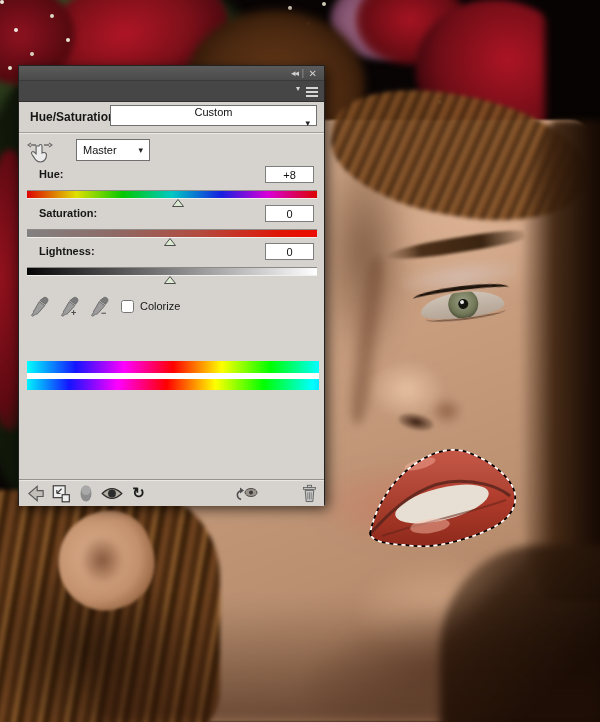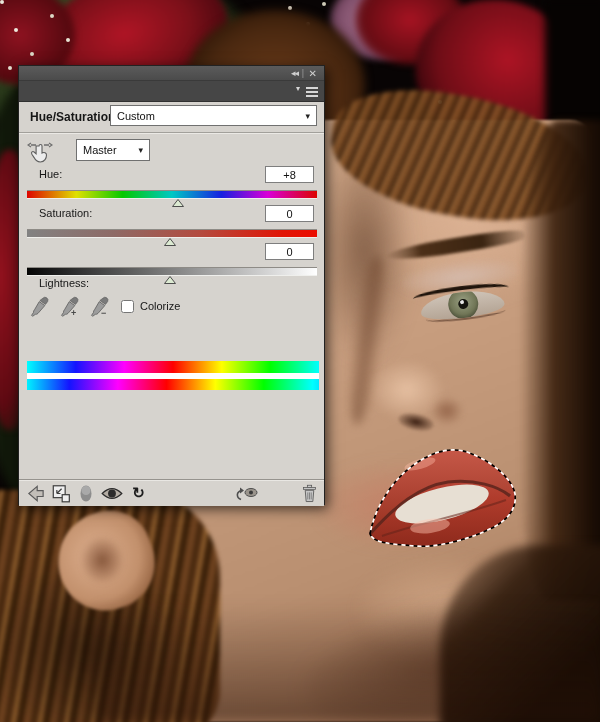--- a/index.html
+++ b/index.html
@@ -118,26 +118,26 @@
   .pm-caret{left:0;top:-2px;font-size:8px;color:#d6d6d6;position:absolute;}
   .pm-lines{left:10px;top:1px;width:12px;height:10px;position:absolute;}
   .pm-lines div{position:absolute;left:0;width:12px;height:2px;background:#d6d6d6;}
   .pm-lines div:nth-child(2){top:4px;}.pm-lines div:nth-child(3){top:8px;}
   .pbody{left:0;top:36px;width:100%;height:404px;background:#d6d3ce;}
 
   .adj-title{left:11px;top:8px;font-size:12px;font-weight:bold;color:#161616;}
   .sel{display:flex;align-items:center;background:#fff;border:1px solid #707070;
     font-size:11px;color:#111;padding:0 6px;}
   .sel .caret{margin-left:auto;font-size:9px;color:#222;}
-  .sel-preset{left:91px;top:3px;width:207px;height:21px;}
+  .sel-preset{left:91px;top:3px;width:207px;height:21px;flex-direction:column;}
   .sep1{left:0px;top:30px;width:100%;height:1px;background:#a2a09b;box-shadow:0 1px 0 #ebe9e5;}
   .tat{left:8px;top:36px;width:26px;height:26px;}
   .sel-channel{left:57px;top:37px;width:74px;height:22px;text-align:right;}
 
-  .sl-label{left:20px;font-size:11px;color:#161616;}
+  .sl-label{left:20px;font-size:11px;color:#161616;font-weight:bold;}
   .val{position:absolute;right:10px;width:49px;height:17px;border:1px solid #7e7e7e;
     background:#fff;font-family:"Liberation Sans",sans-serif;font-size:11px;color:#111;
     text-align:center;padding:0;}
   .bar{left:8px;width:290px;height:9px;border-top:1px solid #8e8b86;border-bottom:1px solid #efefec;}
   .marker{width:12px;height:8px;margin-left:-6px;}
   .ramp{left:8px;width:292px;}
   .gap-white{left:8px;width:292px;height:6px;background:#fff;}
 
   .droppers{left:0;top:192px;width:100%;height:30px;}
   .dropper{width:22px;height:22px;top:2px;}
@@ -269,21 +269,21 @@
         <path d="M6 .5 L11.5 7.5 H0.5 Z" fill="#dcead2" stroke="#4d4d4d"></path>
         </svg>
 
       <span class="sl-label" style="top:105px;">Saturation:</span>
       <input class="val" style="top: 103px;" value="0">
       <div class="bar" id="bar1" style="top: 127px; background: linear-gradient(to right, rgb(130, 130, 130) 0%, rgb(142, 106, 102) 30%, rgb(180, 74, 62) 60%, rgb(225, 21, 5) 88%, rgb(236, 12, 0) 100%);"></div>
       <svg class="marker" id="marker1" style="top: 136px; left: calc(49.5%);" viewBox="0 0 12 8">
         <path d="M6 .5 L11.5 7.5 H0.5 Z" fill="#dcead2" stroke="#4d4d4d"></path>
         </svg>
 
-      <span class="sl-label" style="top:143px;margin-top:32px;">Lightness:</span>
+      <span class="sl-label" style="top:143px;">Lightness:</span>
       <input class="val" style="top: 141px;" value="0">
       <div class="bar" id="bar2" style="top: 165px; background: linear-gradient(to right, rgb(5, 5, 5) 0%, rgb(129, 129, 129) 50%, rgb(255, 255, 255) 100%);"></div>
       <svg class="marker" id="marker2" style="top: 174px; left: calc(49.5%);" viewBox="0 0 12 8">
         <path d="M6 .5 L11.5 7.5 H0.5 Z" fill="#dcead2" stroke="#4d4d4d"></path>
         </svg>
 
       <div class="droppers">
         <svg class="dropper" style="left:9px;" viewBox="0 0 18 18">
           <path d="M12.2 1.8a2.4 2.4 0 0 1 3.9 2.7l-1.8 2.4-4.6-3.2z" fill="#7a7a7a" stroke="#555" stroke-width=".5"></path>
           <path d="M9.2 4.6l4.6 3.2-5.6 6.4c-.5.6-1.3.9-2.1.8l-2.4 1.6-.8-.8 1.6-2.4c-.1-.8.2-1.6.8-2.1z" fill="#9c9c9c" stroke="#555" stroke-width=".6"></path>

